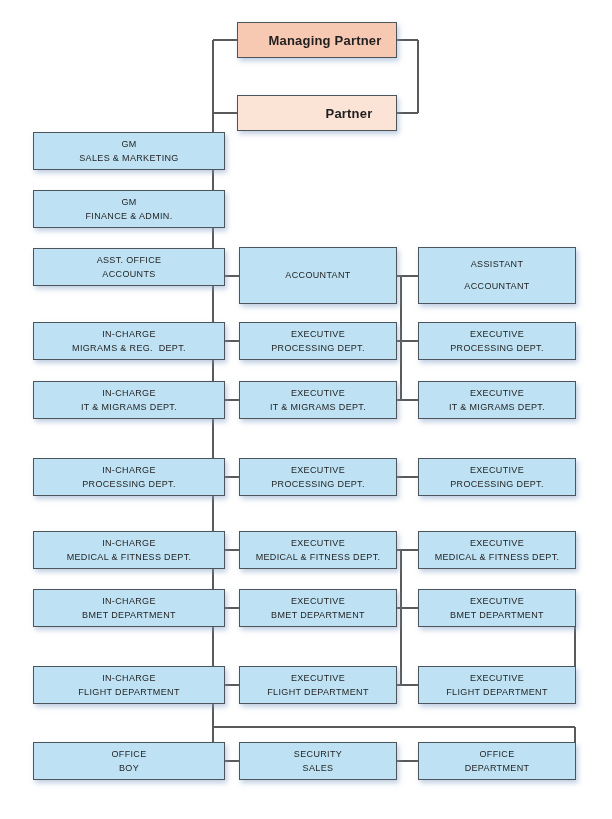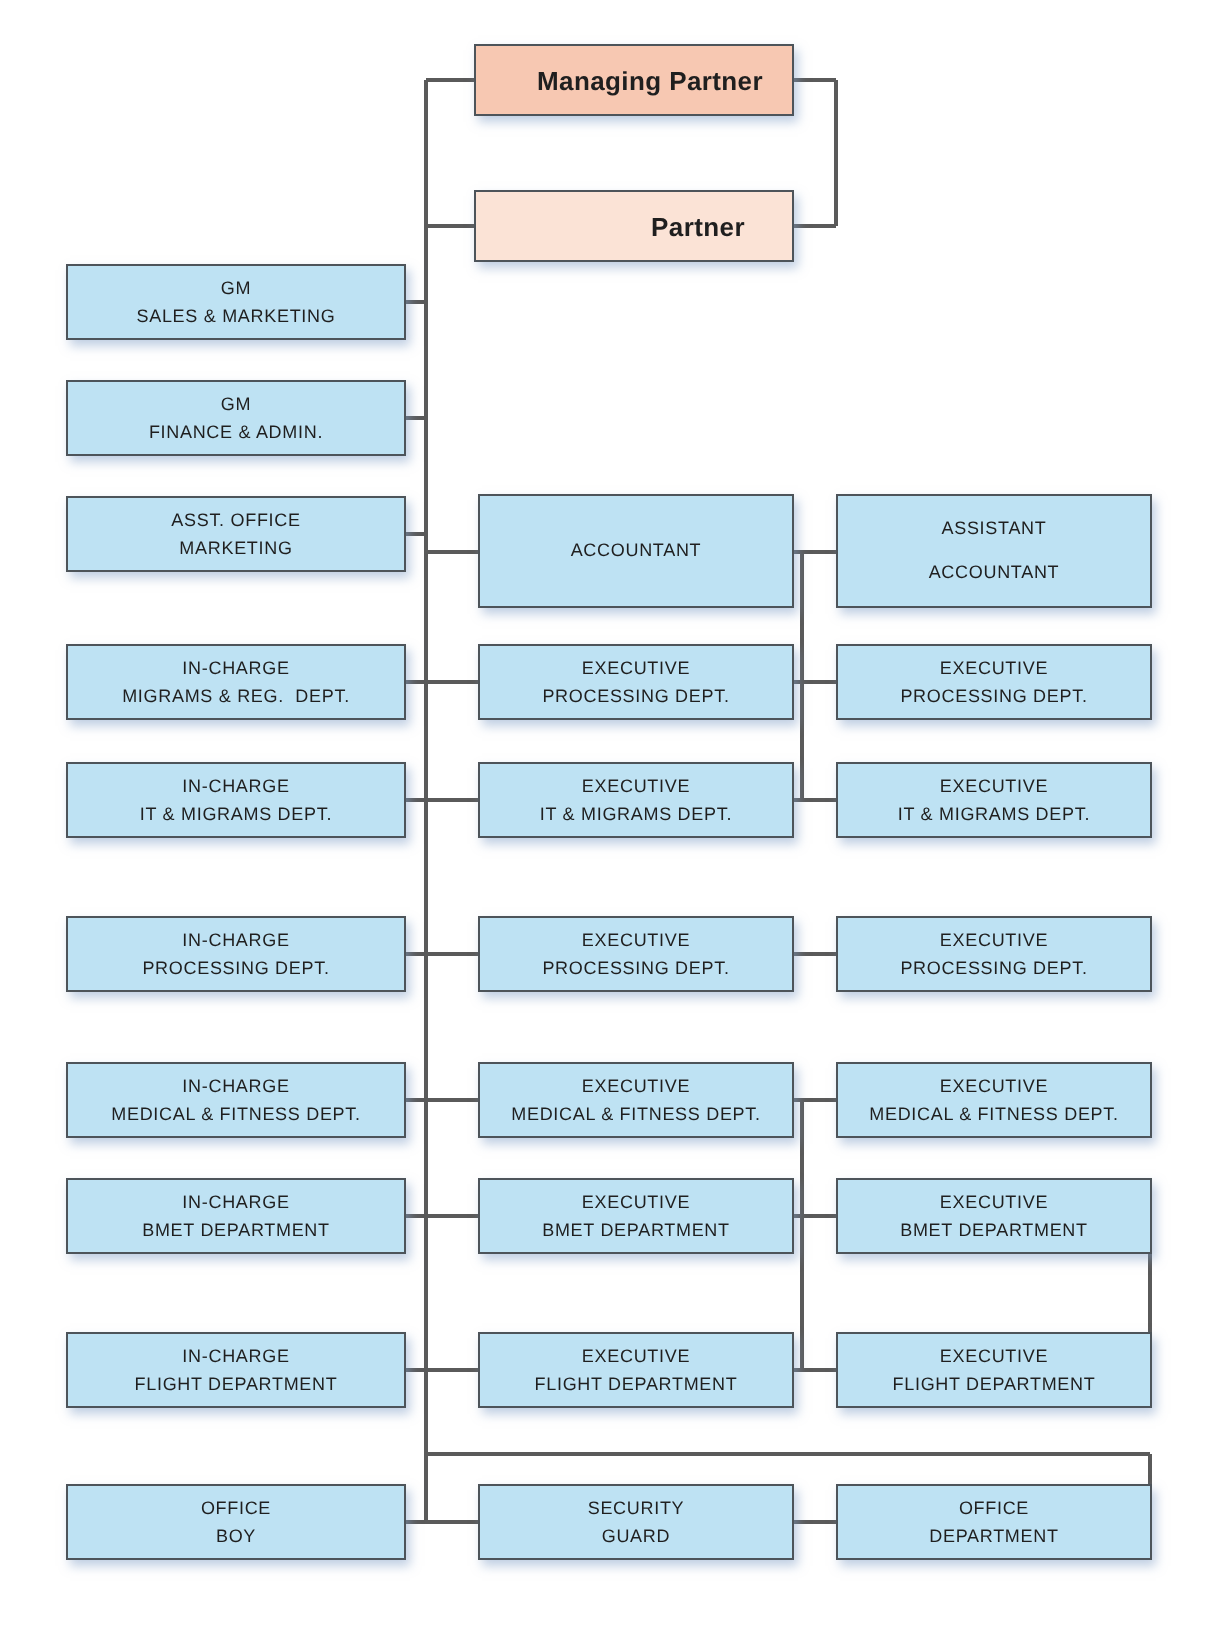--- a/index.html
+++ b/index.html
@@ -23,21 +23,21 @@
     background:var(--blue-fill);
     box-shadow:2px 3px 5px rgba(130,160,200,.5);
     display:flex;flex-direction:column;justify-content:center;align-items:center;
     row-gap:3px;
     color:var(--text-color);
   }
   .node .ln{
     font-size:9px;line-height:11px;letter-spacing:.35px;white-space:pre;
     text-align:center;
   }
-  .left{left:33px;width:170px;height:38px;}
+  .left{left:33px;width:192px;height:38px;}
   .mid{left:239px;width:158px;height:38px;}
   .right{left:418px;width:158px;height:38px;}
   .tall{height:57px;}
   .spread{justify-content:space-evenly;row-gap:0;}
   .peach-dark{background:var(--peach-dark);}
   .peach-light{background:var(--peach-light);padding-left:48px;}
   .top-node{left:237px;width:160px;height:36px;}
   .top-node .ln{font-size:13px;font-weight:600;letter-spacing:.2px;margin-left:16px;}
 </style>
 </head>
@@ -103,21 +103,21 @@
   <div class="node left" style="top:132px">
     <span class="ln">GM</span>
     <span class="ln">SALES &amp; MARKETING</span>
   </div>
   <div class="node left" style="top:190px">
     <span class="ln">GM</span>
     <span class="ln">FINANCE &amp; ADMIN.</span>
   </div>
   <div class="node left" style="top:248px">
     <span class="ln">ASST. OFFICE</span>
-    <span class="ln">MARKETING</span>
+    <span class="ln">ACCOUNTS</span>
   </div>
   <div class="node left" style="top:322px">
     <span class="ln">IN-CHARGE</span>
     <span class="ln">MIGRAMS &amp; REG.  DEPT.</span>
   </div>
   <div class="node left" style="top:381px">
     <span class="ln">IN-CHARGE</span>
     <span class="ln">IT &amp; MIGRAMS DEPT.</span>
   </div>
   <div class="node left" style="top:458px">
@@ -163,21 +163,21 @@
   <div class="node mid" style="top:589px">
     <span class="ln">EXECUTIVE</span>
     <span class="ln">BMET DEPARTMENT</span>
   </div>
   <div class="node mid" style="top:666px">
     <span class="ln">EXECUTIVE</span>
     <span class="ln">FLIGHT DEPARTMENT</span>
   </div>
   <div class="node mid" style="top:742px">
     <span class="ln">SECURITY</span>
-    <span class="ln">GUARD</span>
+    <span class="ln">SALES</span>
   </div>
 
   <div class="node right tall spread" style="top:247px">
     <span class="ln">ASSISTANT</span>
     <span class="ln">ACCOUNTANT</span>
   </div>
   <div class="node right" style="top:322px">
     <span class="ln">EXECUTIVE</span>
     <span class="ln">PROCESSING DEPT.</span>
   </div>

